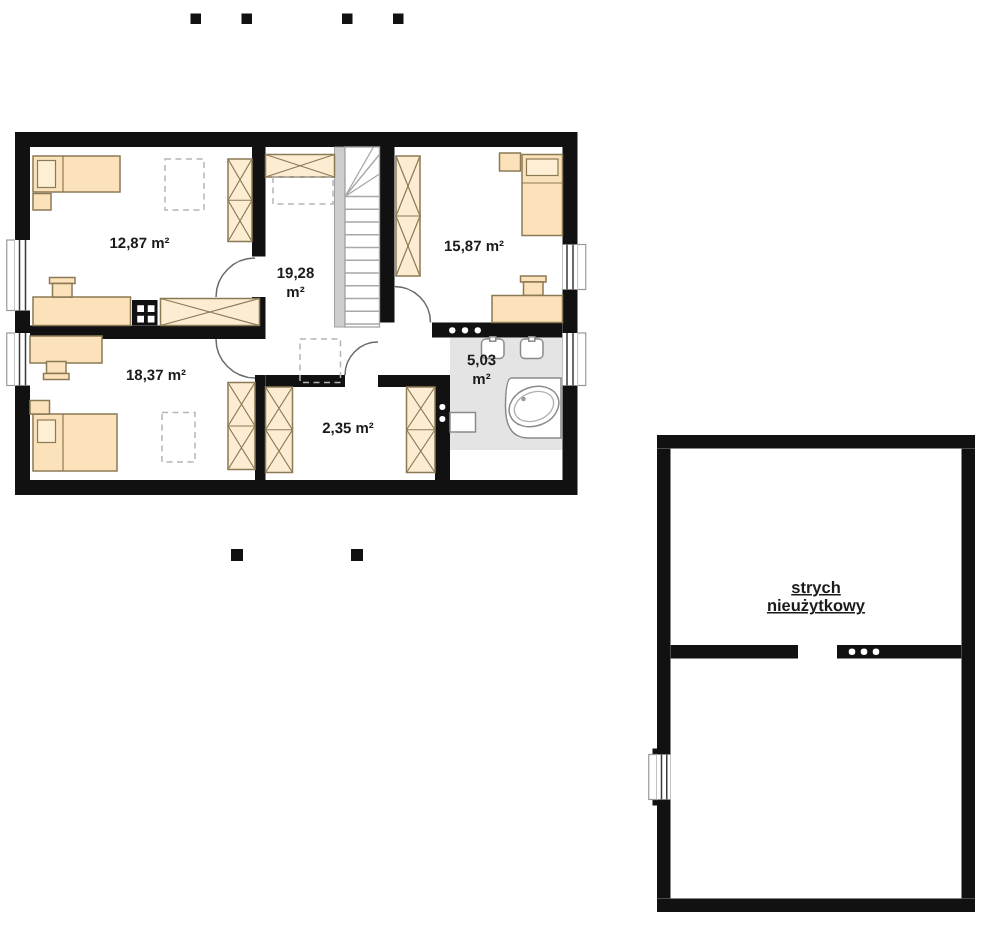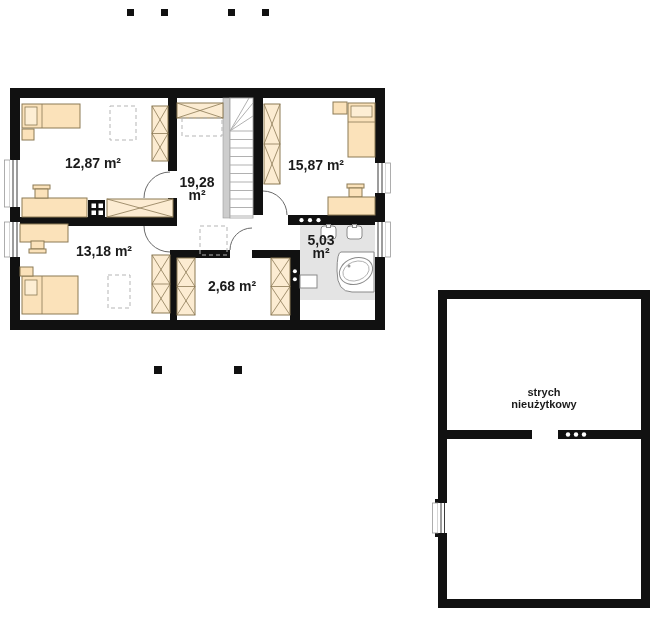--- a/index.html
+++ b/index.html
@@ -20,24 +20,24 @@
   .arc{fill:none;stroke:#6a6a6a;stroke-width:1;}
   .fix{fill:#ffffff;stroke:var(--fixture_stroke,#8a8a8a);stroke-width:1;}
   .fixin{fill:none;stroke:#b0b0b0;stroke-width:0.9;}
   .stairline{stroke:#a8a8a8;stroke-width:0.9;fill:none;}
   .stairbox{fill:#ffffff;stroke:#a8a8a8;stroke-width:0.9;}
   .rail{fill:#cdcdcd;stroke:#9b9b9b;stroke-width:0.6;}
   .bathfloor{fill:var(--bath_floor,#e4e4e4);}
   .dot{fill:#ffffff;}
   .lbl{
     position:absolute;transform:translate(-50%,-50%);
-    font-weight:bold;font-size:14px;line-height:13px;
+    font-weight:bold;font-size:10px;line-height:13px;
     color:var(--text,#1b1b1b);white-space:nowrap;text-align:center;
   }
-  .lbl-attic{font-size:11px;line-height:12px;}
+  .lbl-attic{font-size:11px;line-height:12px;text-decoration:underline;}
 </style>
 </head>
 <body>
 
 <div class="canvas">
 
 <svg width="660" height="621" viewBox="0 0 660 621">
 
   <g>
     <rect class="wall" x="127" y="9" width="7" height="7"></rect>
@@ -236,23 +236,23 @@
 
 <div class="lbl" style="left:93px;top:163px">12,87 m²</div>
 
 <div class="lbl" style="left:197px;top:189px">
   <div>19,28</div>
   <div>m²</div>
 </div>
 
 <div class="lbl" style="left:316px;top:165px">15,87 m²</div>
 
-<div class="lbl" style="left:104px;top:251px">13,18 m²</div>
-
-<div class="lbl" style="left:232px;top:286px">2,68 m²</div>
+<div class="lbl" style="left:104px;top:251px">18,37 m²</div>
+
+<div class="lbl" style="left:232px;top:286px">2,35 m²</div>
 
 <div class="lbl" style="left:321px;top:247px">
   <div>5,03</div>
   <div>m²</div>
 </div>
 
 <div class="lbl lbl-attic" style="left:544px;top:398px">
   <div>strych</div>
   <div>nieużytkowy</div>
 </div>

